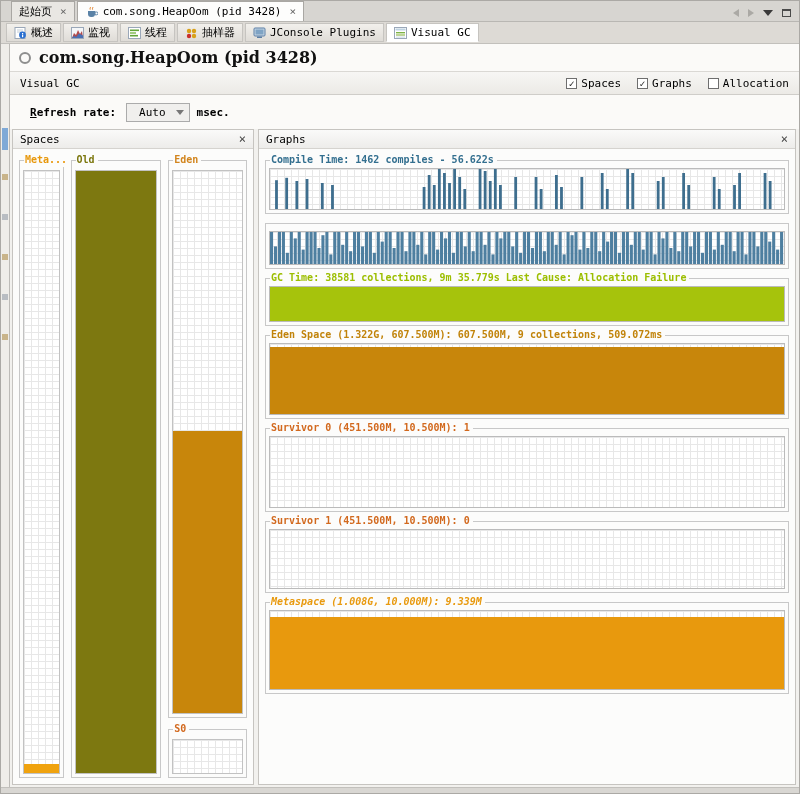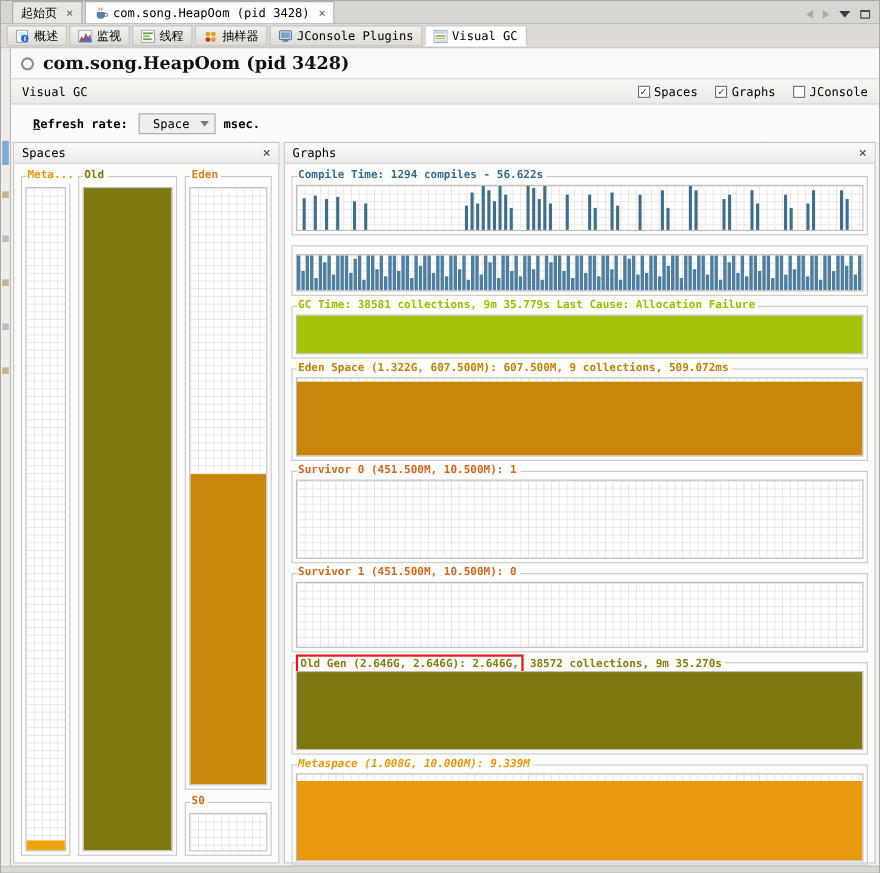--- a/index.html
+++ b/index.html
@@ -203,28 +203,28 @@
         <span class="cb">
           <span class="cb-box">✓</span>
           <span>Spaces</span>
         </span>
         <span class="cb">
           <span class="cb-box">✓</span>
           <span>Graphs</span>
         </span>
         <span class="cb">
           <span class="cb-box"></span>
-          <span>JConsole</span>
+          <span>Allocation</span>
         </span>
       </div>
 
       <div class="refresh-row">
         <span class="refresh-label"><span class="u">R</span><span>efresh rate:</span></span>
         <span class="dropdown">
-          <span>Space</span>
+          <span>Auto</span>
           <span class="dd-arrow"></span>
         </span>
         <span class="unit">msec.</span>
       </div>
 
       <div class="panels">
 
         <div class="panel spaces-panel">
           <div class="panel-header">
             <span>Spaces</span>
@@ -259,21 +259,21 @@
         </div>
 
         <div class="panel graphs-panel">
           <div class="panel-header">
             <span>Graphs</span>
             <span class="panel-close">×</span>
           </div>
           <div class="graphs-body">
 
             <div class="group ggroup">
-              <span class="gtitle" style="color: rgb(51, 111, 143);">Compile Time: 1294 compiles - 56.622s</span>
+              <span class="gtitle" style="color: rgb(51, 111, 143);">Compile Time: 1462 compiles - 56.622s</span>
               <div class="gchart gridbg" style="height:42px;">
                   <svg viewBox="0 0 101 100" preserveAspectRatio="none">
                     <rect x="1" y="28" width="0.55" height="72" fill="#3E6E8E"></rect>
                     <rect x="3" y="22" width="0.55" height="78" fill="#3E6E8E"></rect>
                     <rect x="5" y="30" width="0.55" height="70" fill="#3E6E8E"></rect>
                     <rect x="7" y="25" width="0.55" height="75" fill="#3E6E8E"></rect>
                     <rect x="10" y="35" width="0.55" height="65" fill="#3E6E8E"></rect>
                     <rect x="12" y="40" width="0.55" height="60" fill="#3E6E8E"></rect>
                     <rect x="30" y="44.99999999999999" width="0.55" height="55.00000000000001" fill="#3E6E8E"></rect>
                     <rect x="31" y="15" width="0.55" height="85" fill="#3E6E8E"></rect>
@@ -467,26 +467,20 @@
             <div class="group ggroup">
               <span class="gtitle" style="color: rgb(210, 105, 30);">Survivor 0 (451.500M, 10.500M): 1</span>
               <div class="gchart gridbg" style="height:72px;"></div>
             </div>
 
             <div class="group ggroup">
               <span class="gtitle" style="color: rgb(210, 105, 30);">Survivor 1 (451.500M, 10.500M): 0</span>
               <div class="gchart gridbg" style="height:60px;"></div>
             </div>
 
-            <div class="group ggroup">
-              <span class="gtitle" style="color: rgb(133, 126, 16);"><span class="red-annotation" style="border-color: rgb(228, 23, 23);">Old Gen (2.646G, 2.646G): 2.646G,</span><span> 38572 collections, 9m 35.270s</span></span>
-              <div class="gchart gridbg" style="height:72px;">
-                  <div class="fill" style="height: 100%; background: rgb(125, 120, 16);"></div>
-                </div>
-            </div>
 
             <div class="group ggroup">
               <span class="gtitle" style="color: rgb(232, 153, 13); font-style: italic;">Metaspace (1.008G, 10.000M): 9.339M</span>
               <div class="gchart gridbg" style="height:80px;">
                   <div class="fill" style="height: 92%; background: rgb(232, 153, 13);"></div>
                 </div>
             </div>
 
           </div>
         </div>

